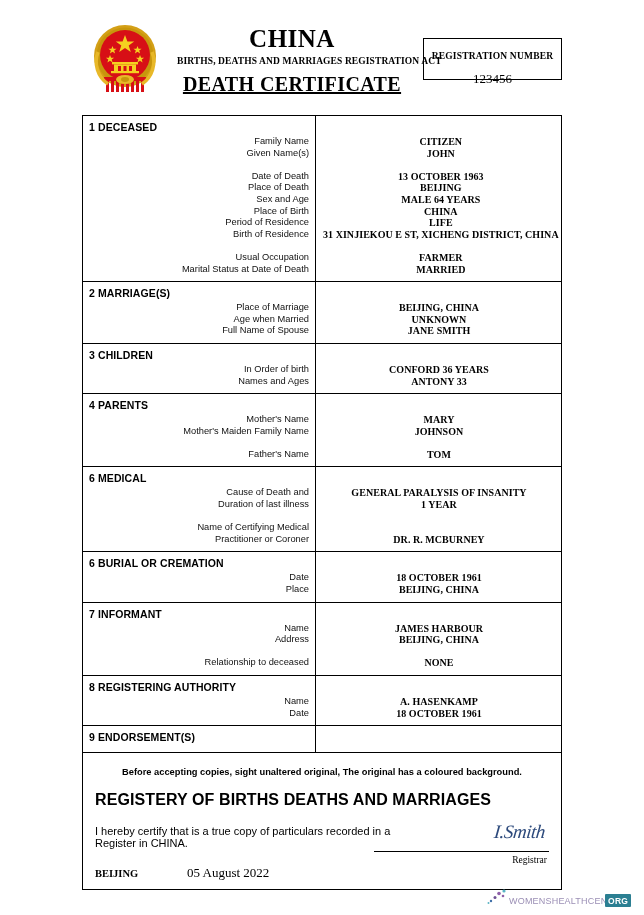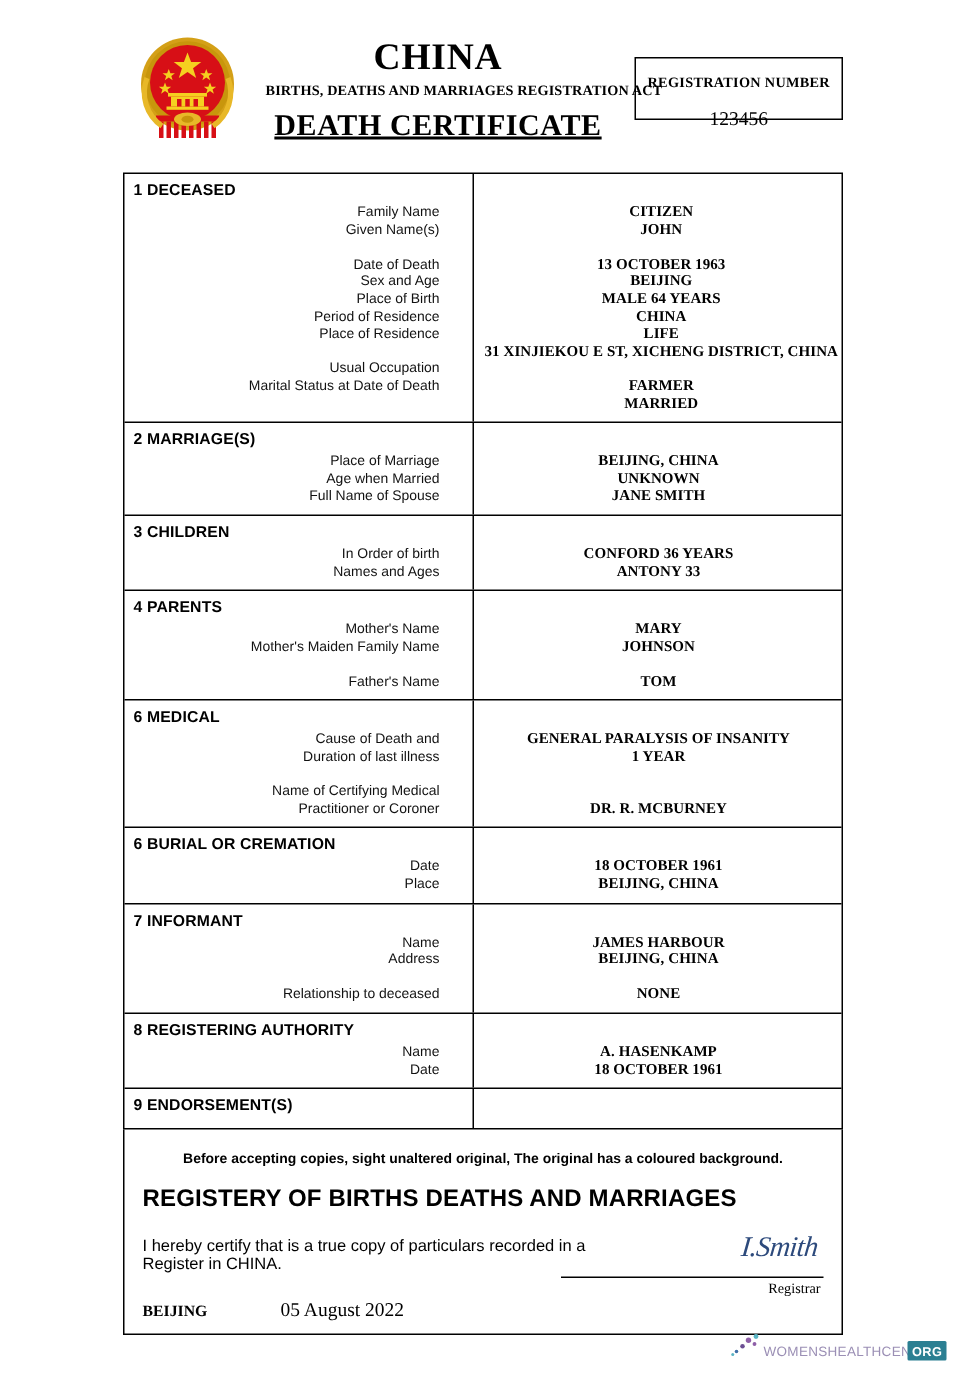--- a/index.html
+++ b/index.html
@@ -109,21 +109,21 @@
     box-sizing: border-box;
     display: flex;
   }
   .section:last-child { border-bottom: none; }
 
   .section-left {
     width: 233px;
     flex: 0 0 233px;
     box-sizing: border-box;
     border-right: 1.2px solid #000;
-    padding: 5px 22px 6px 6px;
+    padding: 5px 6px 6px 6px;
     position: relative;
   }
   .section-right {
     flex: 1 1 auto;
     box-sizing: border-box;
     padding: 5px 6px 6px 7px;
   }
   .section-title {
     font-size: 10.5px;
     font-weight: bold;
@@ -327,24 +327,25 @@
 
   <div class="cert-table">
       <div class="section">
         <div class="section-left">
           <div class="section-title">1 DECEASED</div>
           <div class="labels">
             <span class="lbl">Family Name</span>
             <span class="lbl">Given Name(s)</span>
             <span class="spacer"></span>
             <span class="lbl">Date of Death</span>
+            <span class="lbl">Place of Death</span>
             <span class="lbl">Sex and Age</span>
             <span class="lbl">Place of Birth</span>
             <span class="lbl">Period of Residence</span>
-            <span class="lbl">Place of Residence</span>
+            <span class="lbl">Birth of Residence</span>
             <span class="spacer"></span>
             <span class="lbl">Usual Occupation</span>
             <span class="lbl">Marital Status at Date of Death</span>
           </div>
         </div>
         <div class="section-right">
           <div class="values">
             <span class="spacer" style="height: 15px;"></span>
             <span class="val">CITIZEN</span>
             <span class="val">JOHN</span>

